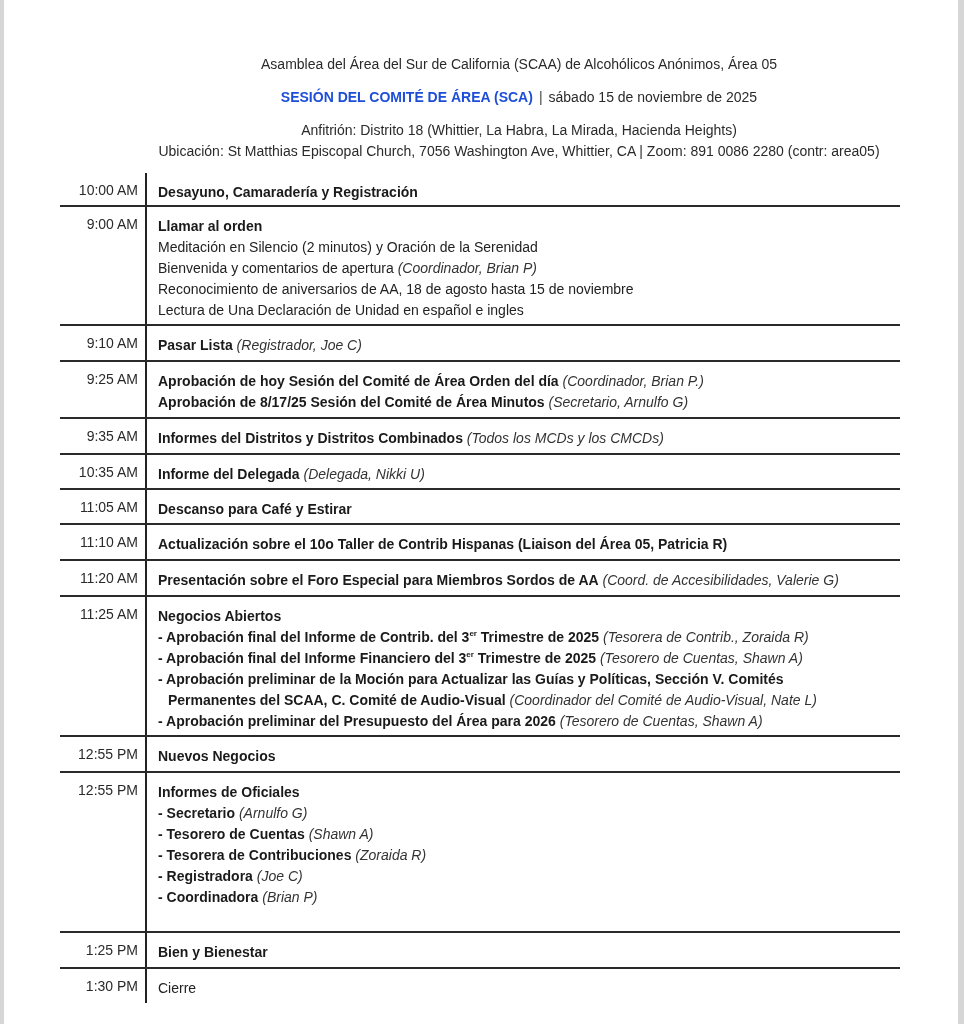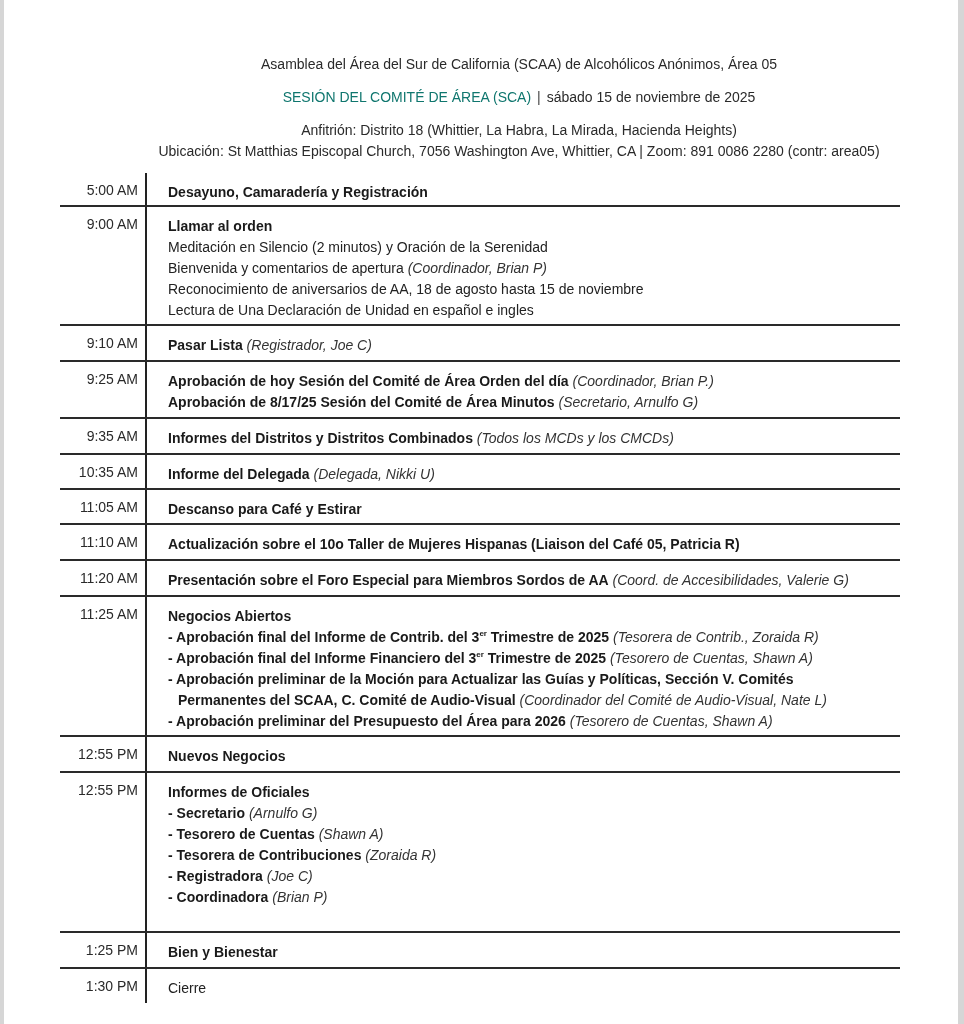--- a/index.html
+++ b/index.html
@@ -9,35 +9,35 @@
     font-family: "Liberation Sans", "DejaVu Sans", sans-serif;
     color: #222222;
     position: relative;
   }
   .edge-left { position: absolute; left: 0; top: 0; width: 4px; height: 1024px; background: #d6d6d6; }
   .edge-right { position: absolute; right: 0; top: 0; width: 6px; height: 1024px; background: #d6d6d6; }
 
   .header { position: absolute; left: 0; width: 964px; text-align: center; font-size: 14px; color: #2a2a2a; padding-left: 37px; }
   .h1 { top: 56px; }
   .h2 { top: 89px; }
-  .h2 .title { font-weight: normal; color: #0f766e; }
+  .h2 .title { font-weight: bold; color: #1d4ed8; }
   .h2 .sep { display: inline-block; margin: 0 6px; color: #444; }
   .h3 { top: 122px; }
   .h4 { top: 143px; }
 
   .agenda { position: absolute; left: 60px; top: 173px; width: 840px; }
   .vline { position: absolute; left: 145px; top: 173px; width: 2px; height: 830px; background: #222; }
   .row { position: relative; display: flex; border-bottom: 2px solid #2a2a2a; }
   .row.last { border-bottom: none; }
   .time {
     width: 78px; text-align: right; font-size: 14px; color: #2a2a2a;
     padding-top: 9px; flex: none;
   }
   .content {
-    margin-left: 30px; padding: 9px 0 8px 0; font-size: 14px; line-height: 21px; color: #222;
+    margin-left: 20px; padding: 9px 0 8px 0; font-size: 14px; line-height: 21px; color: #222;
   }
   .content .line { white-space: nowrap; }
   .b { font-weight: bold; color: #1a1a1a; }
   .i { font-style: italic; color: #333; }
   .indent { padding-left: 10px; }
   sup { font-size: 8px; line-height: 0; text-align: right; }
 </style>
 </head>
 <body>
 
@@ -49,21 +49,21 @@
   <span class="title">SESIÓN DEL COMITÉ DE ÁREA (SCA)</span><span class="sep">|</span><span>sábado 15 de noviembre de 2025</span>
 </div>
 <div class="header h3">Anfitrión: Distrito 18 (Whittier, La Habra, La Mirada, Hacienda Heights)</div>
 <div class="header h4">Ubicación: St Matthias Episcopal Church, 7056 Washington Ave, Whittier, CA | Zoom: 891 0086 2280 (contr: area05)</div>
 
 <div class="vline"></div>
 
 <div class="agenda">
 
   <div class="row" style="height:32px">
-    <div class="time">5:00 AM</div>
+    <div class="time">10:00 AM</div>
     <div class="content">
         <div class="line b">Desayuno, Camaradería y Registración</div>
       </div>
   </div>
 
   <div class="row" style="height:117px">
     <div class="time">9:00 AM</div>
     <div class="content">
       <div class="line b">Llamar al orden</div>
       <div class="line"><span>Meditación en Silencio (2 minutos) y Oración de la Serenidad</span></div>
@@ -105,21 +105,21 @@
   <div class="row" style="height:33px">
     <div class="time">11:05 AM</div>
     <div class="content">
         <div class="line b">Descanso para Café y Estirar</div>
       </div>
   </div>
 
   <div class="row" style="height:34px">
     <div class="time">11:10 AM</div>
     <div class="content">
-        <div class="line b">Actualización sobre el 10o Taller de Mujeres Hispanas (Liaison del Café 05, Patricia R)</div>
+        <div class="line b">Actualización sobre el 10o Taller de Contrib Hispanas (Liaison del Área 05, Patricia R)</div>
       </div>
   </div>
 
   <div class="row" style="height:34px">
     <div class="time">11:20 AM</div>
     <div class="content">
         <div class="line"><span class="b">Presentación sobre el Foro Especial para Miembros Sordos de AA</span> <span class="i">(Coord. de Accesibilidades, Valerie G)</span></div>
       </div>
   </div>
 

